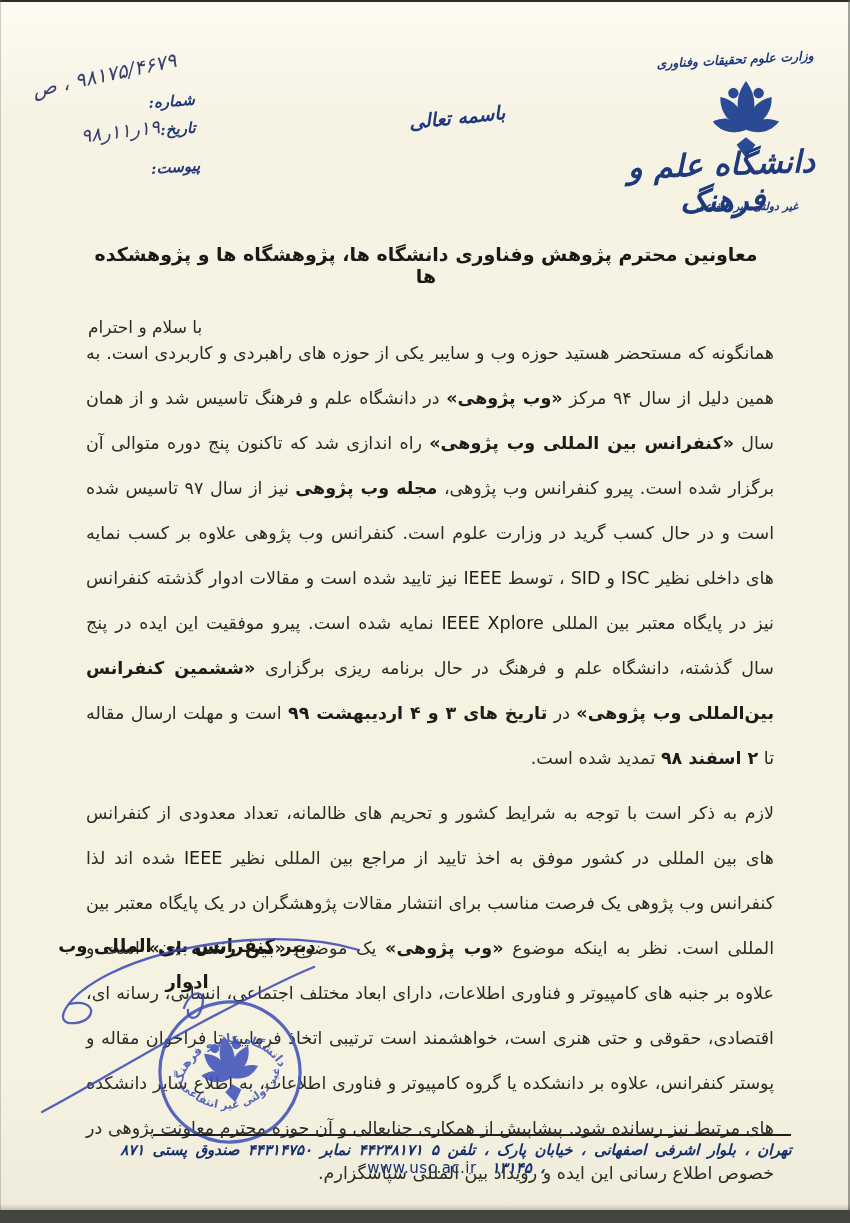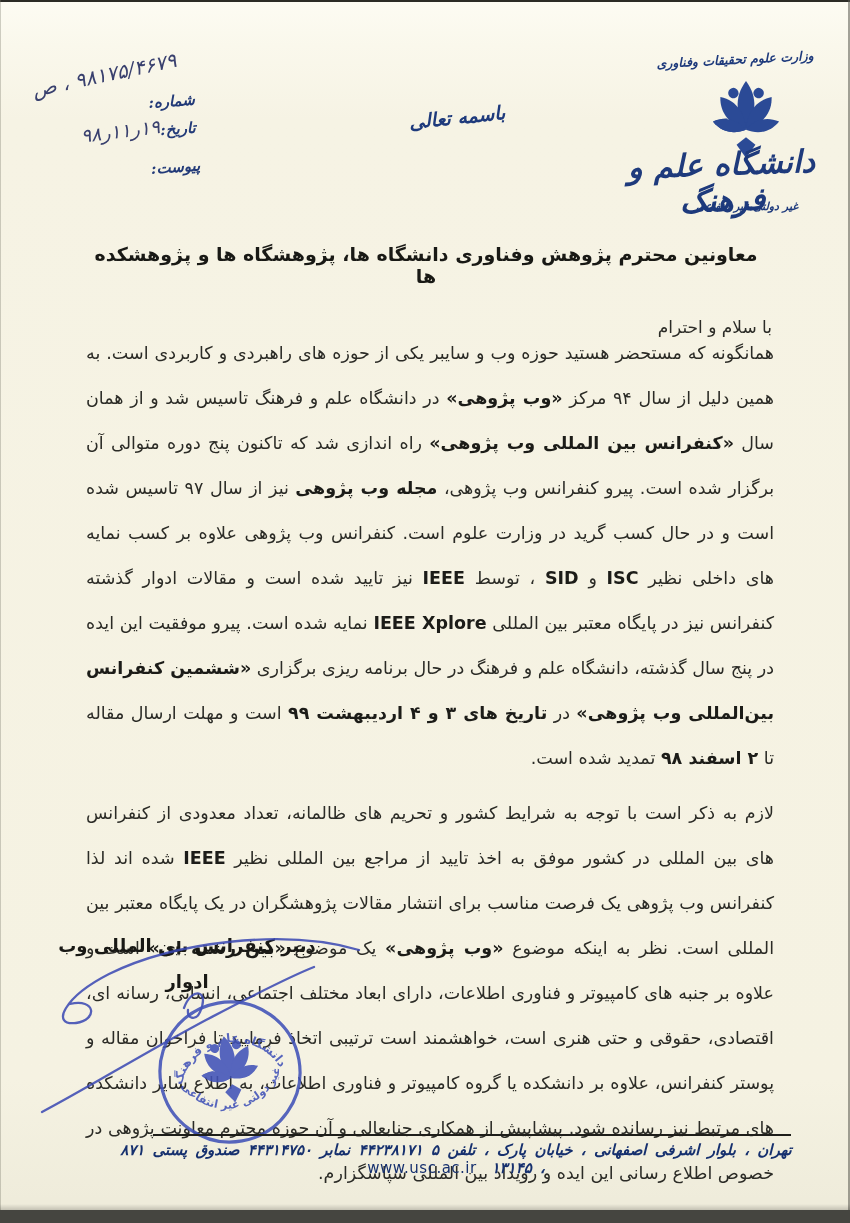--- a/index.html
+++ b/index.html
@@ -37,26 +37,26 @@
   .logo-box{left:694px;top:76px;width:104px;height:98px;}
   .uni-name{left:596px;top:146px;width:252px;text-align:center;font-size:31px;font-weight:bold;
             transform:rotate(-2deg);direction:rtl;}
   .uni-sub{left:682px;top:200px;width:130px;text-align:center;font-size:11px;font-weight:bold;direction:rtl;}
 
   
   .recipient{left:84px;top:243px;width:684px;text-align:center;direction:rtl;
              font-size:19px;font-weight:bold;color:#191915;}
 
   
-  .salutation{left:88px;top:317px;width:684px;direction:rtl;text-align:right;
+  .salutation{left:88px;top:317px;width:684px;direction:rtl;text-align:left;
               font-size:17px;color:#2b2b26;}
   .body-wrap{left:86px;top:331px;width:688px;direction:rtl;color:#2b2b26;}
   .para{margin:0 0 10px 0;font-size:17.5px;line-height:45px;text-align:justify;text-justify:inter-word;}
   .para .b{font-weight:bold;color:#1c1c18;}
-  .para .latin{font-family:"DejaVu Sans",sans-serif;font-weight:bold;}
+  .para .latin{font-family:"DejaVu Sans",sans-serif;font-weight:normal;}
 
   
   .sig-block{left:52px;top:928px;width:270px;text-align:center;direction:rtl;
              font-size:18px;font-weight:bold;color:#191915;line-height:36px;}
   .sig-svg{left:24px;top:912px;width:380px;height:230px;}
   .stamp-box{left:146px;top:988px;width:168px;height:168px;transform:rotate(-10deg);opacity:.88;}
 
   
   .footer-rule{left:153px;top:1134px;width:638px;height:2px;background:#1e1e1a;}
   .footer-line{left:118px;top:1141px;width:676px;text-align:center;direction:rtl;

